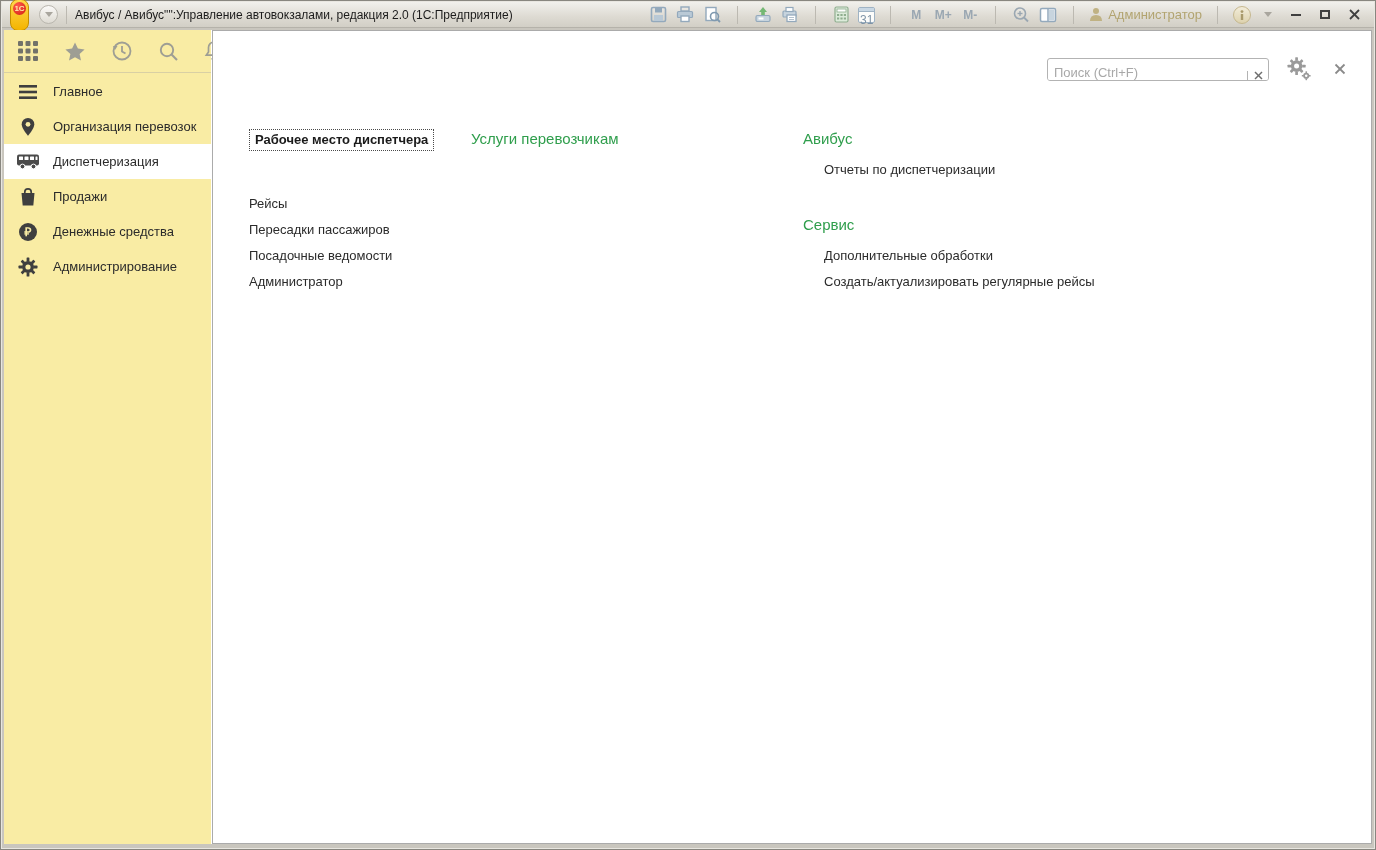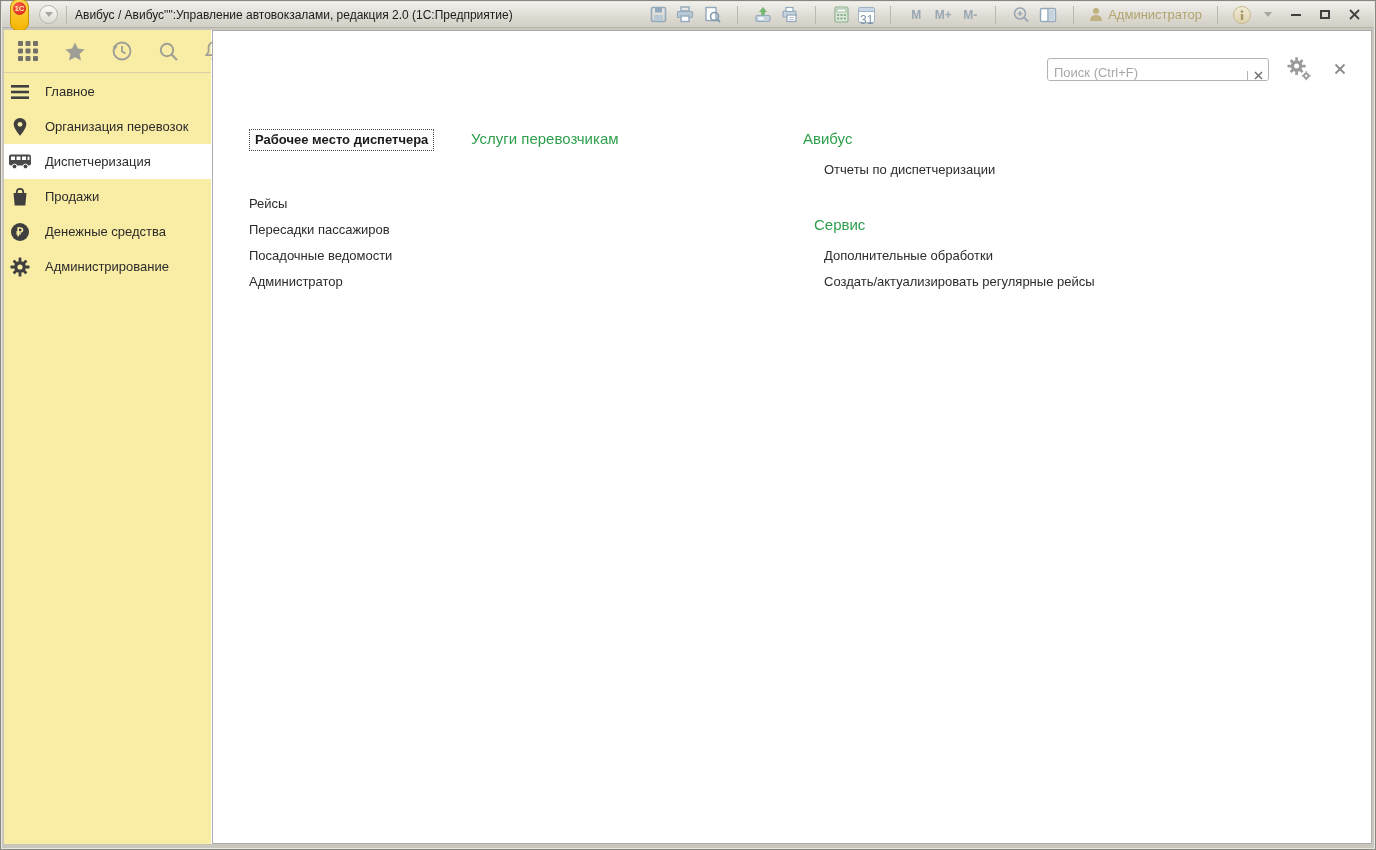--- a/index.html
+++ b/index.html
@@ -40,21 +40,21 @@
 
   
   .client { position:absolute; left:3px; right:3px; top:29px; bottom:5px; background:#fff; }
 
   
   .sidebar { position:absolute; left:0; top:0; bottom:0; width:207px; background:#f9eca4; }
   .panel-icons { height:43px; display:flex; align-items:center; padding:0 13px; gap:25px;
     border-bottom:1px solid #d9d0a4; }
   .pbtn { width:24px; height:24px; display:flex; align-items:center; justify-content:center; }
   .nav { padding-top:1px; }
-  .nav-item { height:35px; display:flex; align-items:center; padding-left:4px; gap:13px; cursor:default; }
+  .nav-item { height:35px; display:flex; align-items:center; padding-left:12px; gap:13px; cursor:default; }
   .nav-item.active { background:#ffffff; }
   .nav-item .nicon { width:24px; height:20px; display:flex; align-items:center; justify-content:center; flex:0 0 auto; }
   .nav-item .nlabel { font-size:13px; color:#2b2b2b; }
 
   
   .content { position:absolute; left:208px; top:0; right:0; bottom:0; border:1px solid #ababab; background:#fff; }
 
   .search-row { position:absolute; top:26px; right:22px; display:flex; align-items:center; }
   .search-group { display:flex; align-items:flex-end; border:1px solid #b3b3b3; border-radius:3px; height:23px; background:#fff; overflow:hidden; }
   .search-input { width:199px; border:0; outline:none; padding:0 6px; font-size:13px; font-family:inherit; color:#333; }
@@ -70,21 +70,21 @@
   .col3 { left:590px; top:98px; width:360px; }
   .featured { display:inline-block; border:1px dotted #4a4a4a; padding:2px 5px 3px 5px;
     font-weight:bold; color:#1a1a1a; cursor:pointer; }
   .links { list-style:none; }
   .links li { line-height:26px; }
   .links a { color:#2b2b2b; text-decoration:none; cursor:pointer; }
   .col1 .links { margin-top:40px; }
   .green-h { font-size:15px; font-weight:normal; color:#2f9e4c; line-height:19px; }
   .sub { margin-top:9px; margin-left:22px; }
   .col3 .sub { margin-left:21px; }
-  .h2gap { margin-top:32px;margin-left:11px; }
+  .h2gap { margin-top:32px; }
 </style>
 </head>
 <body>
 
 <div class="window">
 
   <div class="titlebar">
     <div class="logo1c">
         <div class="dot">1С</div>
       </div>

